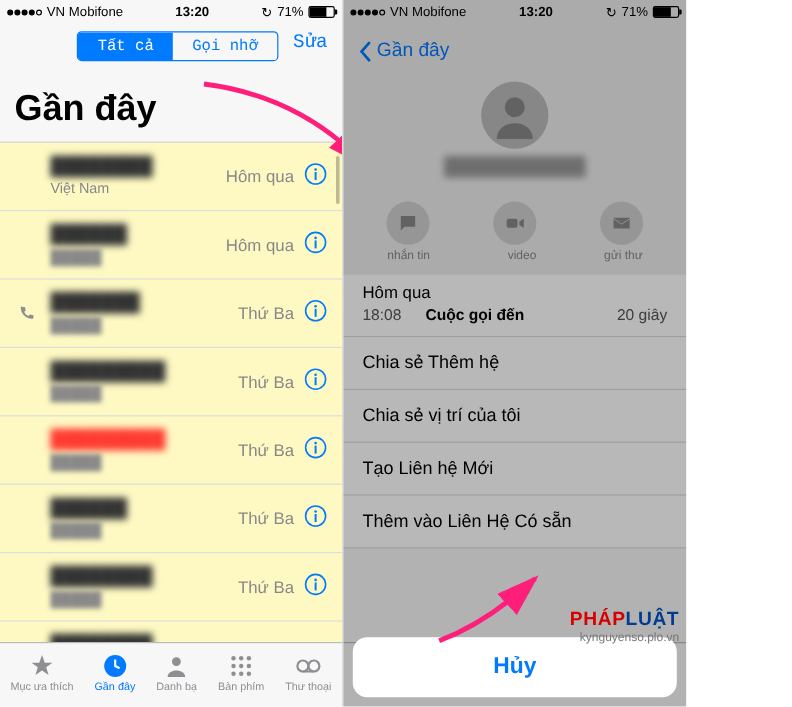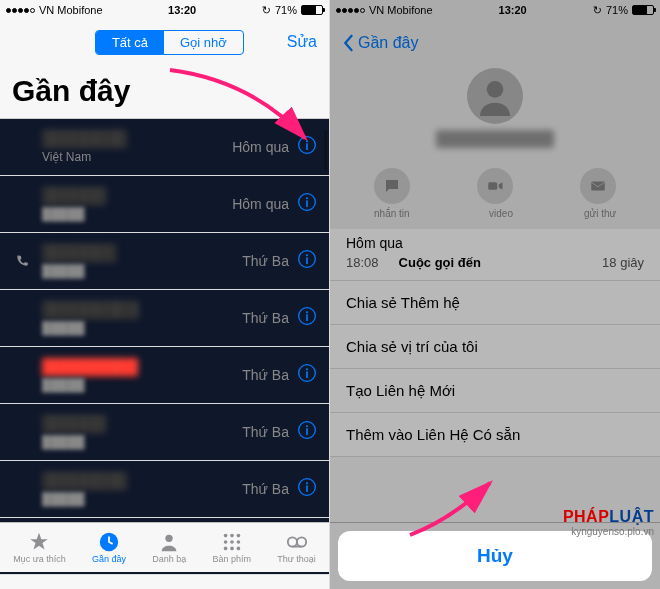--- a/index.html
+++ b/index.html
@@ -5,39 +5,39 @@
   * { box-sizing: border-box; margin: 0; padding: 0; }
   body {
     font-family: -apple-system, 'Helvetica Neue', Helvetica, Arial, sans-serif;
     background: #fff;
     width: 660px;
     height: 589px;
     overflow: hidden;
     position: relative;
   }
   .container { display: flex; width: 660px; height: 589px; }
-  .screen { width: 330px; height: 589px; position: relative; background: #f7f7f7; overflow: hidden; }
+  .screen { width: 286px; height: 589px; position: relative; background: #f7f7f7; overflow: hidden; }
   .screen.left { border-right: 1px solid #ddd; }
   .screen.right .dim { position: absolute; inset: 0; background: rgba(0,0,0,0.28); z-index: 5; }
 
   
   .status-bar { height: 20px; display: flex; align-items: center; justify-content: space-between; padding: 0 6px; font-size: 11px; background: #f7f7f7; color: #000; font-weight: 500; }
   .screen.right .status-bar { background: #eee; }
   .status-left, .status-right { display: flex; align-items: center; gap: 4px; }
   .status-time { font-weight: 600; }
   .dots { display: flex; gap: 1px; }
   .dots span { width: 5px; height: 5px; border-radius: 50%; border: 1px solid #000; }
   .dots span.f { background: #000; }
   .batt { width: 22px; height: 10px; border: 1px solid #000; border-radius: 2px; position: relative; }
   .batt::after { content: ''; position: absolute; right: -3px; top: 2px; width: 2px; height: 4px; background: #000; border-radius: 0 1px 1px 0; }
   .batt .fill { height: 100%; width: 71%; background: #000; }
 
   
   .nav-left { background: #f7f7f7; padding: 6px 12px 10px; border-bottom: 1px solid #ccc; }
-  .nav-top { display: flex; align-items: center; justify-content: space-between; height: 32px; }
+  .nav-top { display: flex; align-items: flex-start; justify-content: space-between; height: 32px; font-family: Liberation Mono, monospace; }
   .seg { display: flex; border: 1px solid #007aff; border-radius: 4px; overflow: hidden; font-size: 13px; }
   .seg div { padding: 4px 16px; color: #007aff; }
   .seg div.active { background: #007aff; color: #fff; }
   .edit { color: #007aff; font-size: 16px; }
   .big-title { font-size: 30px; font-weight: 700; margin-top: 16px; color: #000; }
 
   
   .nav-right { background: #eee; padding: 6px 12px 0; height: 40px; display: flex; align-items: center; }
   .back { display: flex; align-items: center; color: #007aff; font-size: 16px; gap: 4px; }
   .back svg { width: 12px; height: 18px; }
@@ -47,42 +47,42 @@
   .avatar { width: 56px; height: 56px; border-radius: 50%; background: #bcbcbc; margin: 0 auto 6px; display: flex; align-items: center; justify-content: center; }
   .avatar svg { width: 40px; height: 40px; fill: #888; }
   .contact-name { display: flex; justify-content: center; gap: 4px; }
   .contact-name .blur { filter: blur(3px); background: #999; color: transparent; border-radius: 2px; }
   .actions { display: flex; justify-content: space-around; padding: 8px 10px 10px; background: #eee; }
   .action { text-align: right; color: #888; font-size: 10px; }
   .action .circ { width: 36px; height: 36px; border-radius: 50%; background: #d0d0d0; margin: 0 auto 4px; display: flex; align-items: center; justify-content: center; }
   .action svg { width: 18px; height: 18px; fill: #888; }
 
   
-  .list { background: #0f172a; }
+  .list { background: #fef9c3; }
   .row { display: flex; align-items: center; height: 57px; padding: 0 12px; border-bottom: 0.5px solid #ddd; position: relative; }
   .row .icon-col { width: 20px; display: flex; justify-content: center; }
   .row .name-col { flex: 1; padding-left: 10px; }
   .row .name { font-size: 15px; filter: blur(3px); color: #333; background: #bbb; display: inline-block; border-radius: 2px; }
   .row .name.missed { color: #ff3b30; background: #e8a0a0; }
   .row .sub { font-size: 12px; color: #888; filter: blur(2px); margin-top: 2px; }
   .row .sub.clear { filter: none; }
   .row .time { font-size: 14px; color: #888; margin-right: 8px; }
   .row .info { color: #007aff; }
   .row .info svg { width: 20px; height: 20px; }
 
   
   .detail-list { background: #fff; }
   .drow { height: 44px; display: flex; align-items: center; padding: 0 16px; border-bottom: 0.5px solid #ddd; font-size: 15px; color: #000; }
   .call-log { background: #fff; padding: 6px 16px 10px; border-bottom: 0.5px solid #ddd; font-size: 14px; }
   .call-log .day { color: #000; font-size: 14px; margin-bottom: 4px; }
   .call-log .entry { display: flex; gap: 20px; color: #555; font-size: 13px; }
   .call-log .entry .dur { margin-left: auto; }
 
   
-  .tabbar { position: absolute; bottom: 17px; left: 0; right: 0; height: 50px; background: #f7f7f7; border-top: 0.5px solid #bbb; display: flex; justify-content: space-around; align-items: center; z-index: 2; }
+  .tabbar { position: absolute; bottom: 4px; left: 0; right: 0; height: 50px; background: #f7f7f7; border-top: 0.5px solid #bbb; display: flex; justify-content: space-around; align-items: center; z-index: 2; }
   .screen.right .tabbar { z-index: 3; }
   .tab { text-align: center; color: #8e8e93; font-size: 9px; }
   .tab.active { color: #007aff; }
   .tab svg { width: 26px; height: 22px; display: block; margin: 0 auto 1px; fill: currentColor; }
 
   
   .sheet { position: absolute; left: 8px; right: 8px; bottom: 8px; z-index: 10; }
   .sheet-group { background: rgba(248,248,248,0.96); border-radius: 12px; overflow: hidden; margin-bottom: 8px; }
   .sheet-msg { padding: 14px 20px; text-align: center; font-size: 12px; color: #8a8a8a; border-bottom: 0.5px solid #ccc; line-height: 1.4; }
   .sheet-btn { padding: 14px; text-align: center; font-size: 19px; color: #ff3b30; }
@@ -396,21 +396,21 @@
           </div>
         <span>gửi thư</span>
       </div>
     </div>
 
     <div class="call-log">
       <div class="day">Hôm qua</div>
       <div class="entry">
         <span>18:08</span>
         <span style="font-weight:600;color:#000">Cuộc gọi đến</span>
-        <span class="dur">18 giây</span>
+        <span class="dur">20 giây</span>
       </div>
     </div>
 
     <div class="detail-list" id="detail-list">
         <div class="drow">Chia sẻ Thêm hệ</div>
         <div class="drow">Chia sẻ vị trí của tôi</div>
         <div class="drow">Tạo Liên hệ Mới</div>
         <div class="drow">Thêm vào Liên Hệ Có sẵn</div>
       </div>
 

